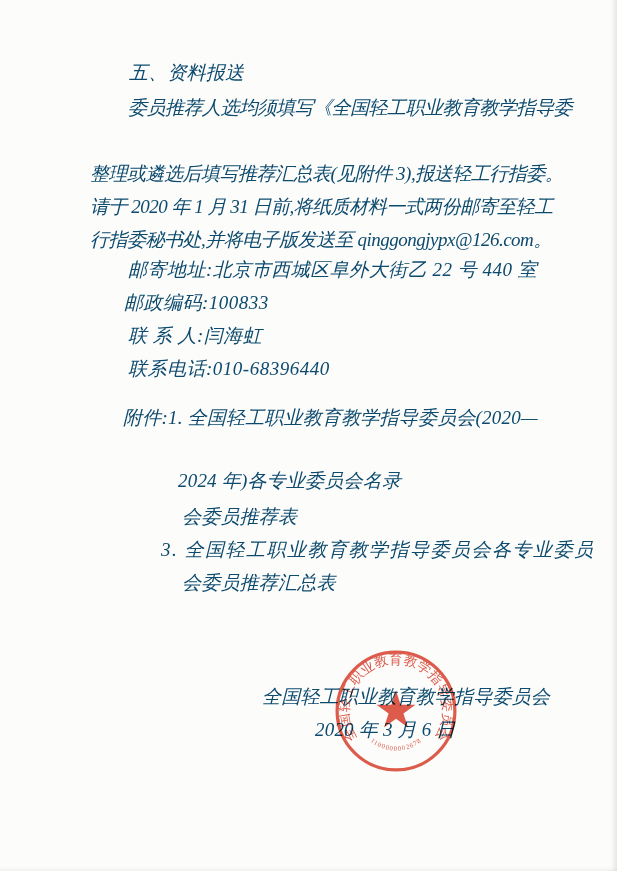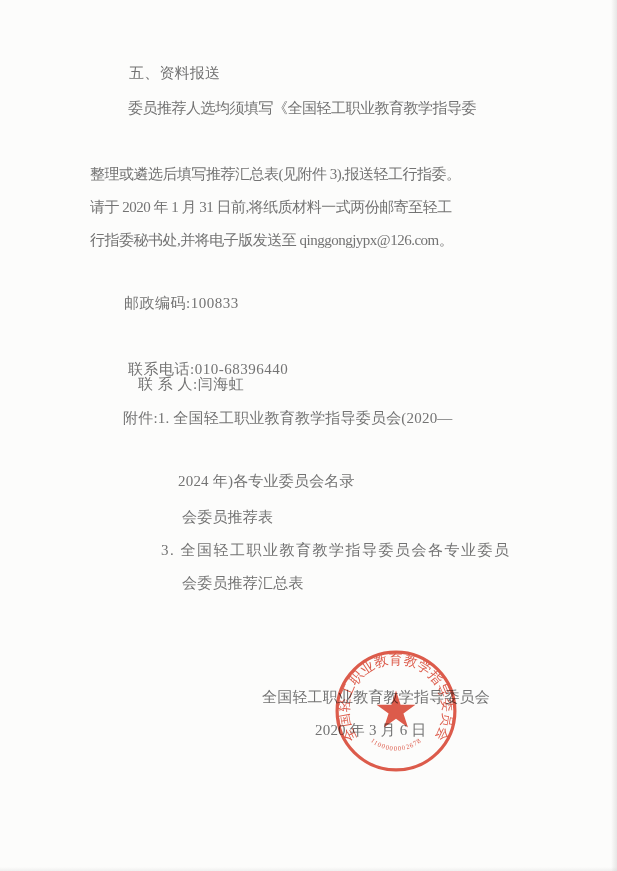--- a/index.html
+++ b/index.html
@@ -10,24 +10,25 @@
     overflow: hidden;
     font-family: "Liberation Serif", "DejaVu Serif", serif;
   }
   .page {
     position: absolute; inset: 0;
     color: #3e3e3e;
   }
   .line {
     position: absolute;
     white-space: nowrap;
-    font-size: 15px;
+    font-size: 19px;
     line-height: 22px;
     letter-spacing: 0.2px;
-    color: #737373;
+    color: #0c4a6e;
+    font-style: italic;
   }
   .para { letter-spacing: -0.5px; }
   .att-wide { letter-spacing: 1.5px; }
   .contact-line { letter-spacing: 0.5px; }
   .sig { letter-spacing: 0.2px; }
   
   .edge-right {
     position: absolute; top: 0; right: 0; width: 6px; height: 100%;
     background: linear-gradient(to right, rgba(255,255,255,0), rgba(175,175,175,0.28));
   }
@@ -51,22 +52,23 @@
 
 <div class="page">
 
   <div class="line" style="left:129px; top:62px;">五、资料报送</div>
 
   <div class="line para" style="left:128px; top:97px;">委员推荐人选均须填写《全国轻工职业教育教学指导委</div>
   <div class="line para" style="left:90px; top:163px;">整理或遴选后填写推荐汇总表(见附件 3),报送轻工行指委。</div>
   <div class="line para" style="left:90px; top:196px;">请于 2020 年 1 月 31 日前,将纸质材料一式两份邮寄至轻工</div>
   <div class="line para" style="left:90px; top:229px;text-align:center;">行指委秘书处,并将电子版发送至 qinggongjypx@126.com。</div>
 
+  <div class="line contact-line" style="left:128px; top:259px;">邮寄地址:北京市西城区阜外大街乙 22 号 440 室</div>
   <div class="line contact-line" style="left:124px; top:292px;">邮政编码:100833</div>
-  <div class="line contact-line" style="left:138px; top:325px;margin-top:48px;">联 系 人:闫海虹</div>
+  <div class="line contact-line" style="left:128px; top:325px;">联 系 人:闫海虹</div>
   <div class="line contact-line" style="left:128px; top:358px;">联系电话:010-68396440</div>
 
   <div class="line" style="left:123px; top:407px;">附件:1. 全国轻工职业教育教学指导委员会(2020—</div>
   <div class="line" style="left:178px; top:440px;margin-top:30px;">2024 年)各专业委员会名录</div>
   <div class="line" style="left:182px; top:506px;">会委员推荐表</div>
   <div class="line att-wide" style="left:161px; top:539px;">3. 全国轻工职业教育教学指导委员会各专业委员</div>
   <div class="line" style="left:182px; top:572px;">会委员推荐汇总表</div>
 
   <div class="line sig" style="left:262px; top:686px;">全国轻工职业教育教学指导委员会</div>
   <div class="line" style="left:315px; top:719px;">2020 年 3 月 6 日</div>

